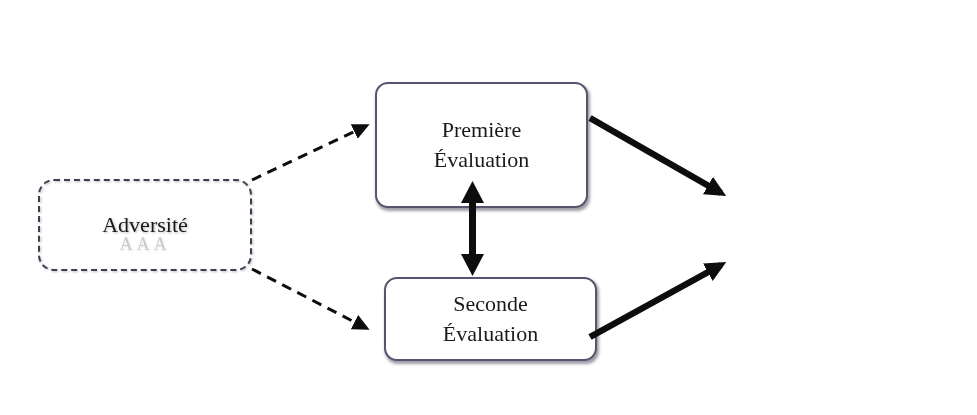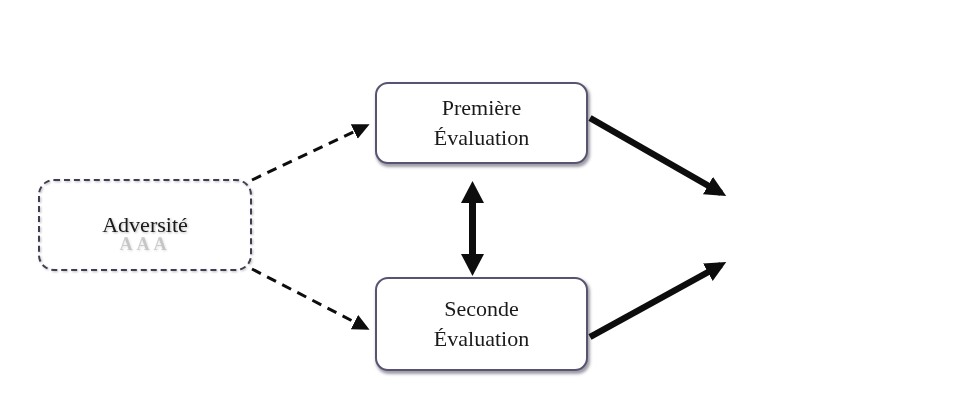--- a/index.html
+++ b/index.html
@@ -29,31 +29,31 @@
     border-radius: 13px;
     box-shadow: 1.5px 2.5px 3px rgba(40, 35, 60, 0.45);
   }
   #node-adversite {
     left: 38px; top: 179px; width: 214px; height: 92px;
     background: transparent;
     border: 2px dashed #3f3d52;
     border-radius: 16px;
     filter: drop-shadow(1px 1.5px 0.8px rgba(0,0,0,0.28));
   }
-  #node-premiere   { left: 375px; top: 82px;  width: 213px; height: 82px; }
-  #node-seconde    { left: 375px; top: 277px; width: 213px; height: 94px; }
+  #node-premiere   { left: 375px; top: 82px;  width: 213px; height: 126px; }
+  #node-seconde    { left: 384px; top: 277px; width: 213px; height: 84px; }
   #node-strategies { left: 727px; top: 179px; width: 217px; height: 99px; }
   .adv-label-wrap { position: relative; }
   .ghost {
     position: absolute;
     left: 50%;
     top: 100%;
     transform: translate(-50%, -11px);
     font-size: 18px;
-    font-weight: bold;
+    font-weight: normal;
     letter-spacing: 4px;
     color: #8f8f8f;
     opacity: 0.4;
     filter: blur(0.7px);
     text-align: center;
   }
   .edges-layer {
     position: absolute;
     left: 0; top: 0;
     width: 977px; height: 415px;

